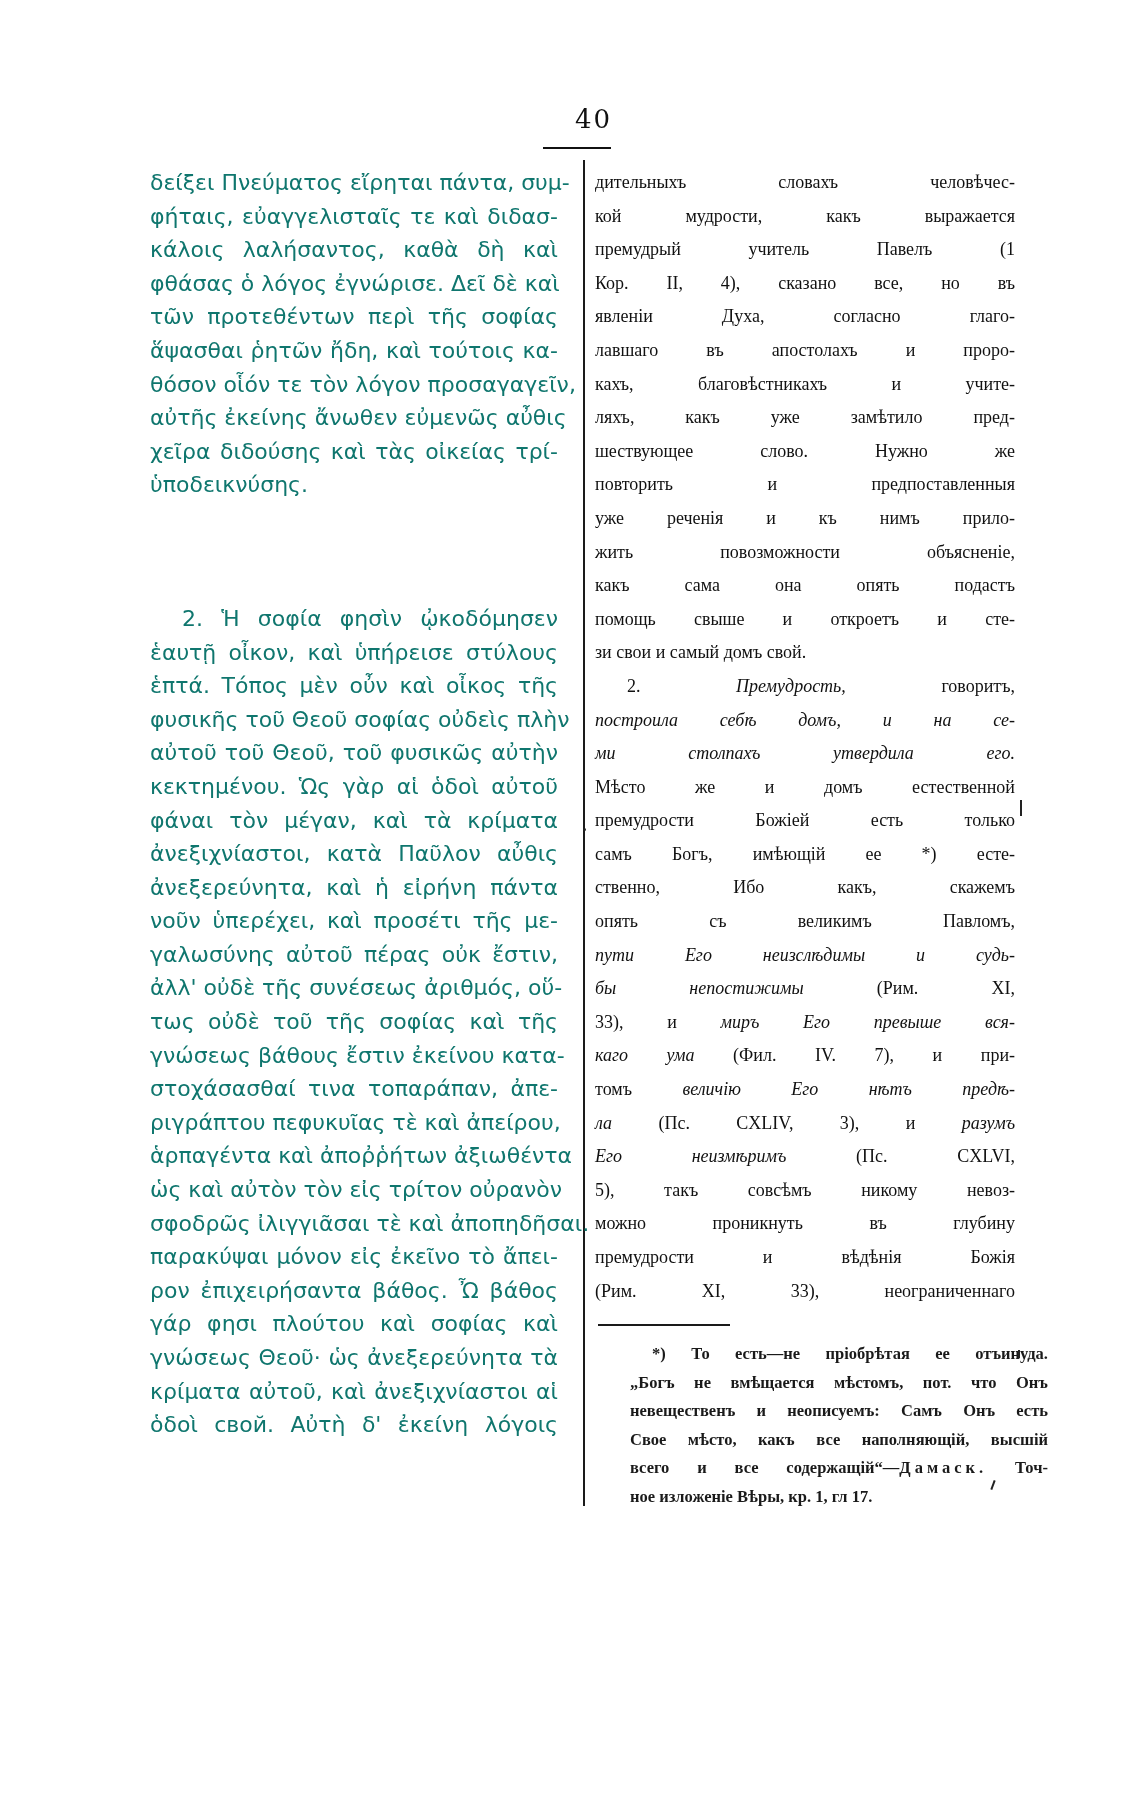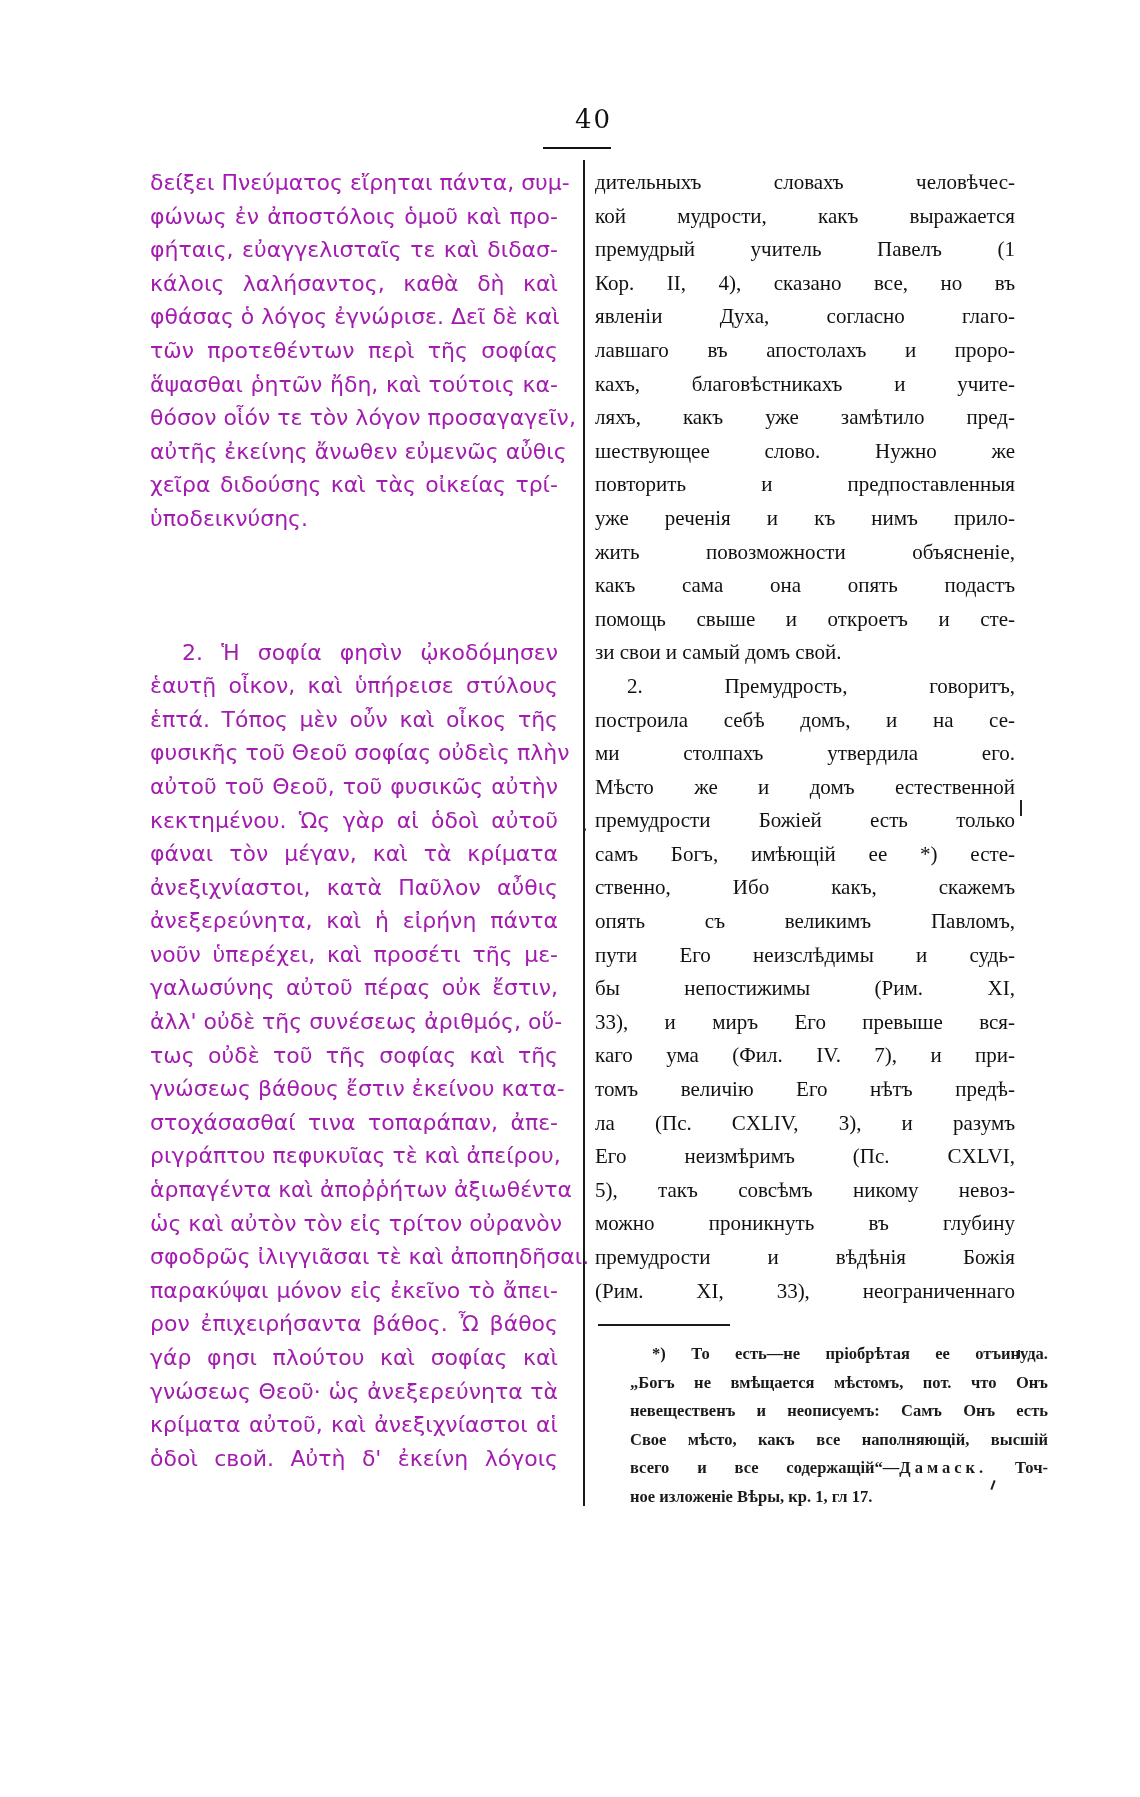--- a/index.html
+++ b/index.html
@@ -54,40 +54,41 @@
       width: 2px;
       height: 1346px;
       background: #1a1a1a;
     }
     .greek {
       font-family: "DejaVu Sans", sans-serif;
       font-size: 22px;
       line-height: 33.6px;
       text-align: justify;
       text-align-last: justify;
-      color: #a21caf;
+      color: #0f766e;
     }
     .greek .line, .ru .line {
       display: block;
       white-space: nowrap;
       text-align: justify;
       text-align-last: justify;
       height: 33.6px;
     }
     .greek .line.last, .ru .line.last {
       text-align-last: left;
     }
     .greek .line span, .ru .line span { }
     .ru {
       font-family: "Liberation Serif", serif;
-      font-size: 21px;
+      font-size: 18px;
       line-height: 33.6px;
       color: #111111;
     }
     .ru .line .it {
+      font-style: italic;
     }
     .gap-left {
       height: 100px;
     }
     .indent {
       padding-left: 32px;
     }
     .footnote-rule {
       position: absolute;
       left: 598px;
@@ -129,21 +130,20 @@
 <div class="page-number-wrap">
   <span class="page-number">40</span>
 </div>
 <div class="page-rule"></div>
 
 <div class="col-divider"></div>
 
 <div class="col col-left greek">
   <div>
     <span class="line">δείξει Πνεύματος εἴρηται πάντα, συμ-</span>
-    <span class="line">φώνως ἐν ἀποστόλοις ὁμοῦ καὶ προ-</span>
     <span class="line">φήταις, εὐαγγελισταῖς τε καὶ διδασ-</span>
     <span class="line">κάλοις λαλήσαντος, καθὰ δὴ καὶ</span>
     <span class="line">φθάσας ὁ λόγος ἐγνώρισε. Δεῖ δὲ καὶ</span>
     <span class="line">τῶν προτεθέντων περὶ τῆς σοφίας</span>
     <span class="line">ἅψασθαι ῥητῶν ἤδη, καὶ τούτοις κα-</span>
     <span class="line">θόσον οἷόν τε τὸν λόγον προσαγαγεῖν,</span>
     <span class="line">αὐτῆς ἐκείνης ἄνωθεν εὐμενῶς αὖθις</span>
     <span class="line">χεῖρα διδούσης καὶ τὰς οἰκείας τρί-</span>
     <span class="line last">ὑποδεικνύσης.</span>
   </div>

